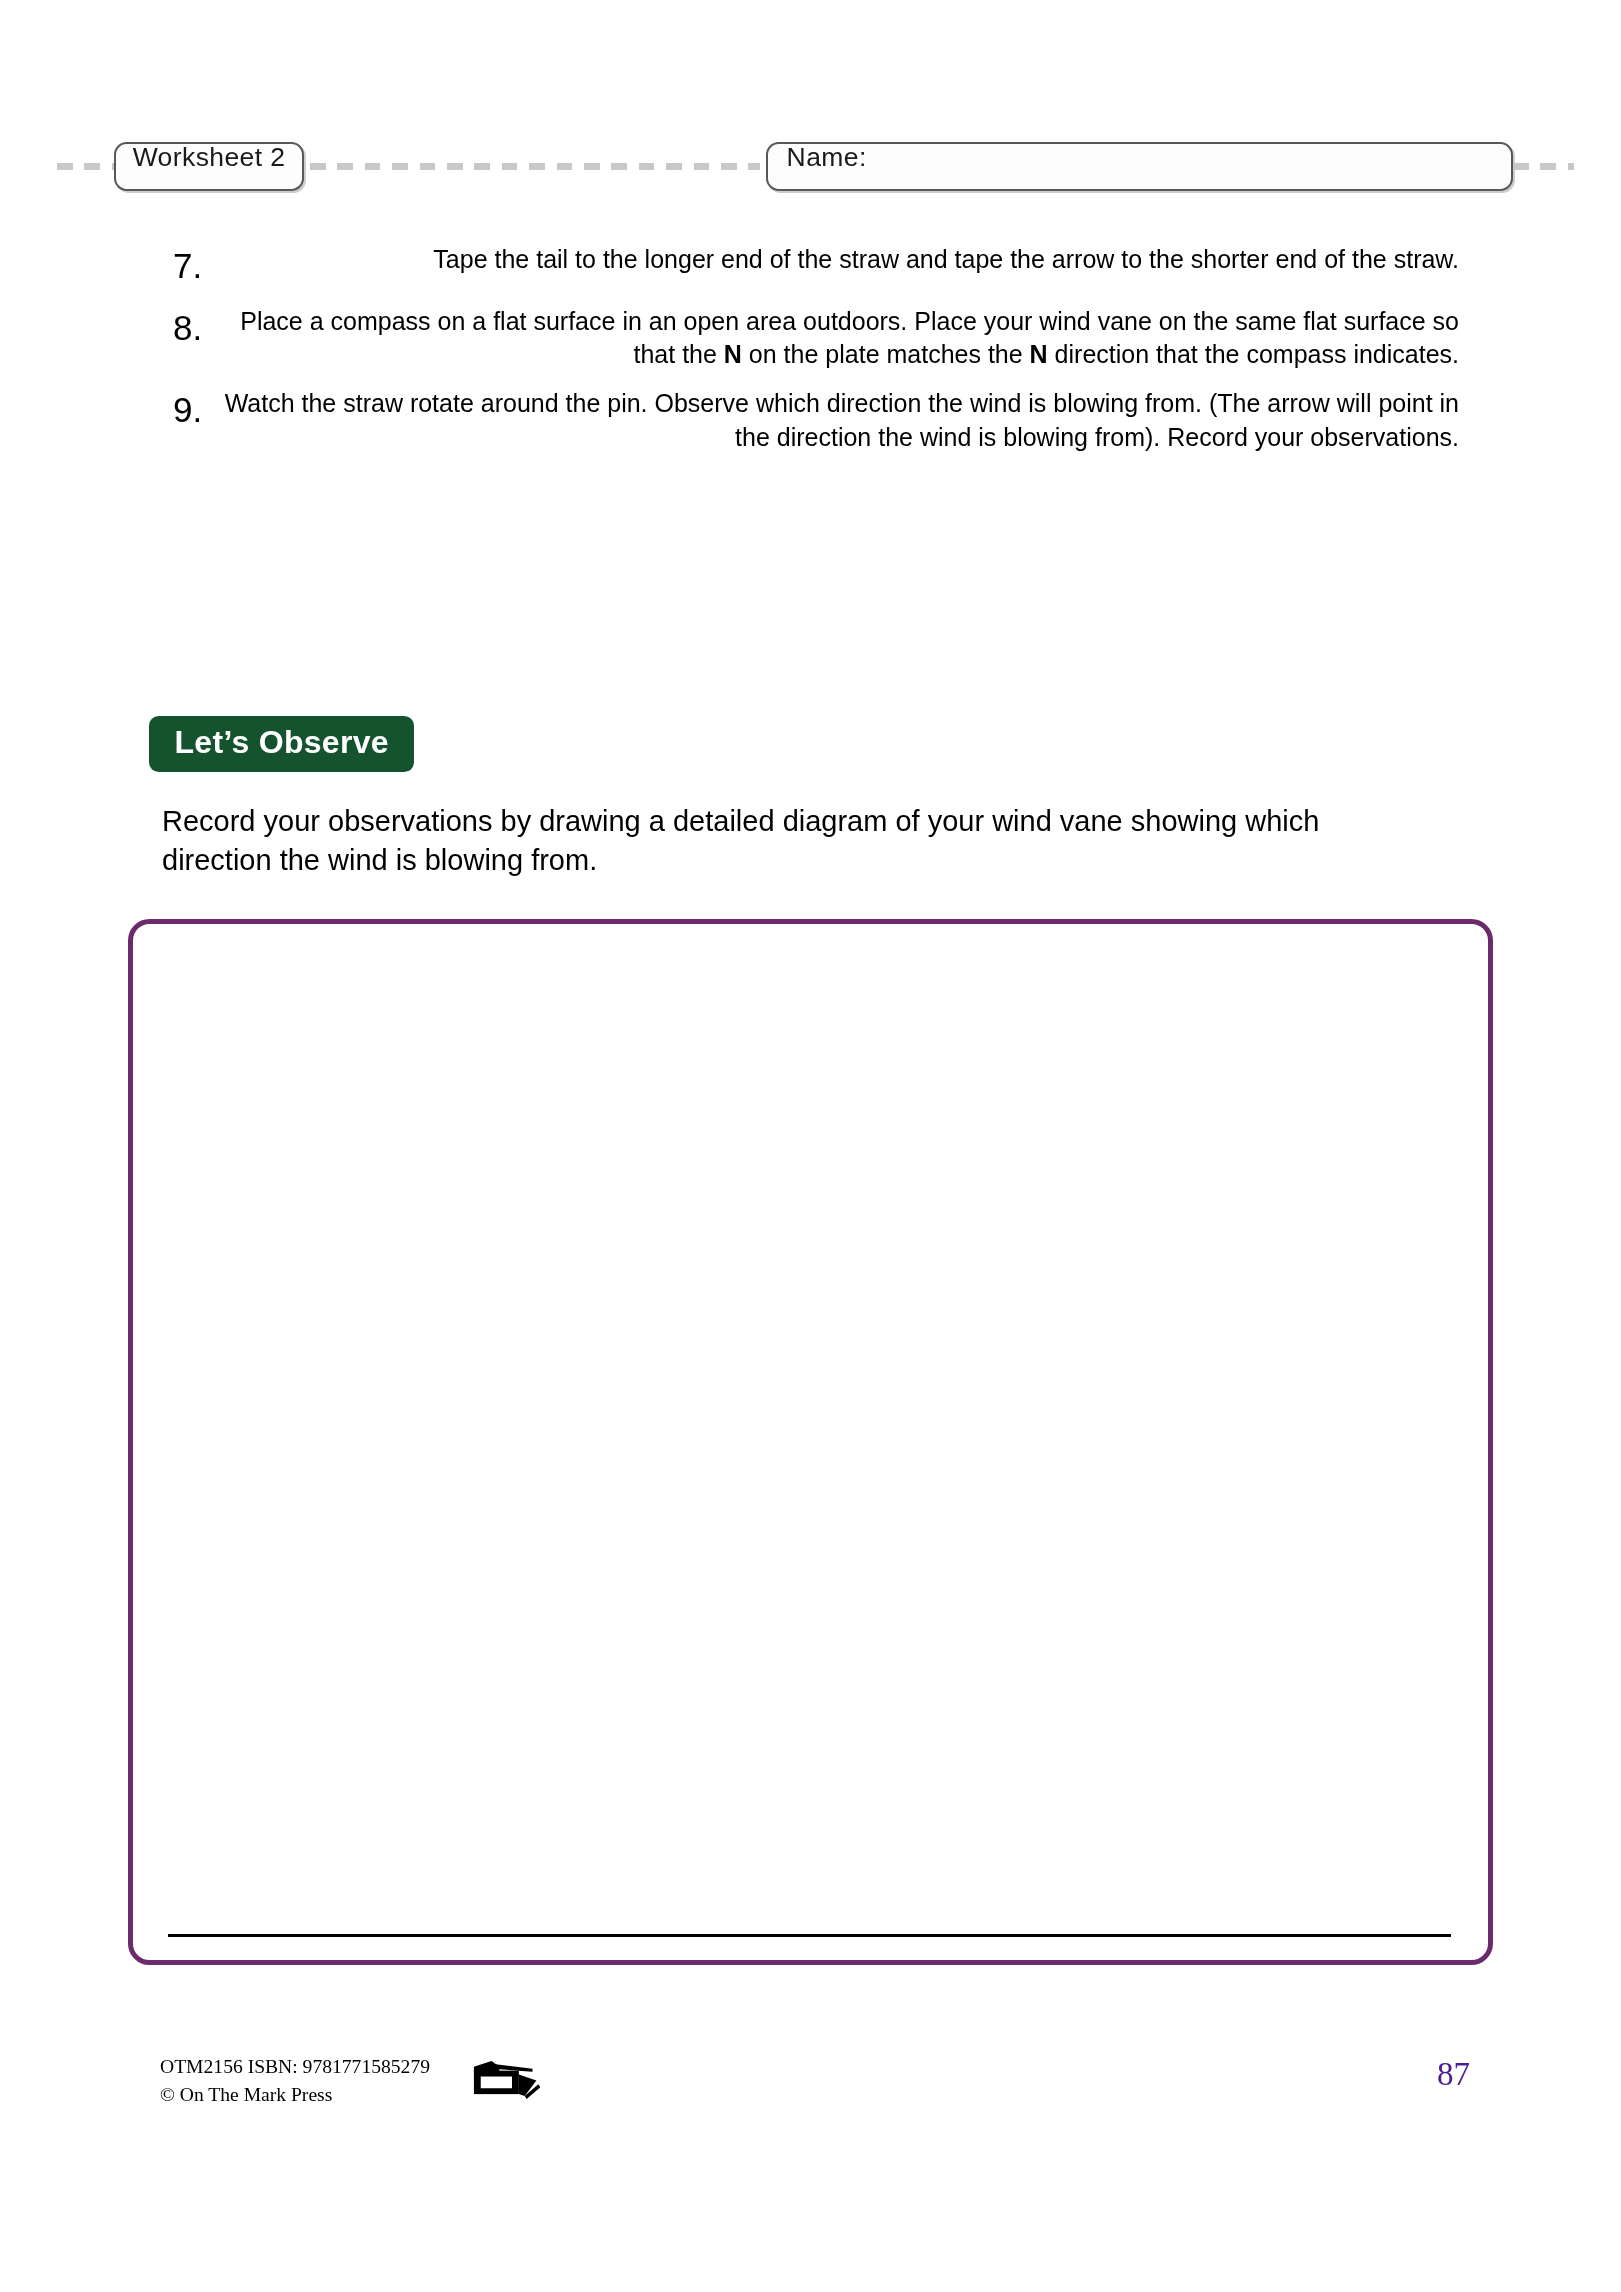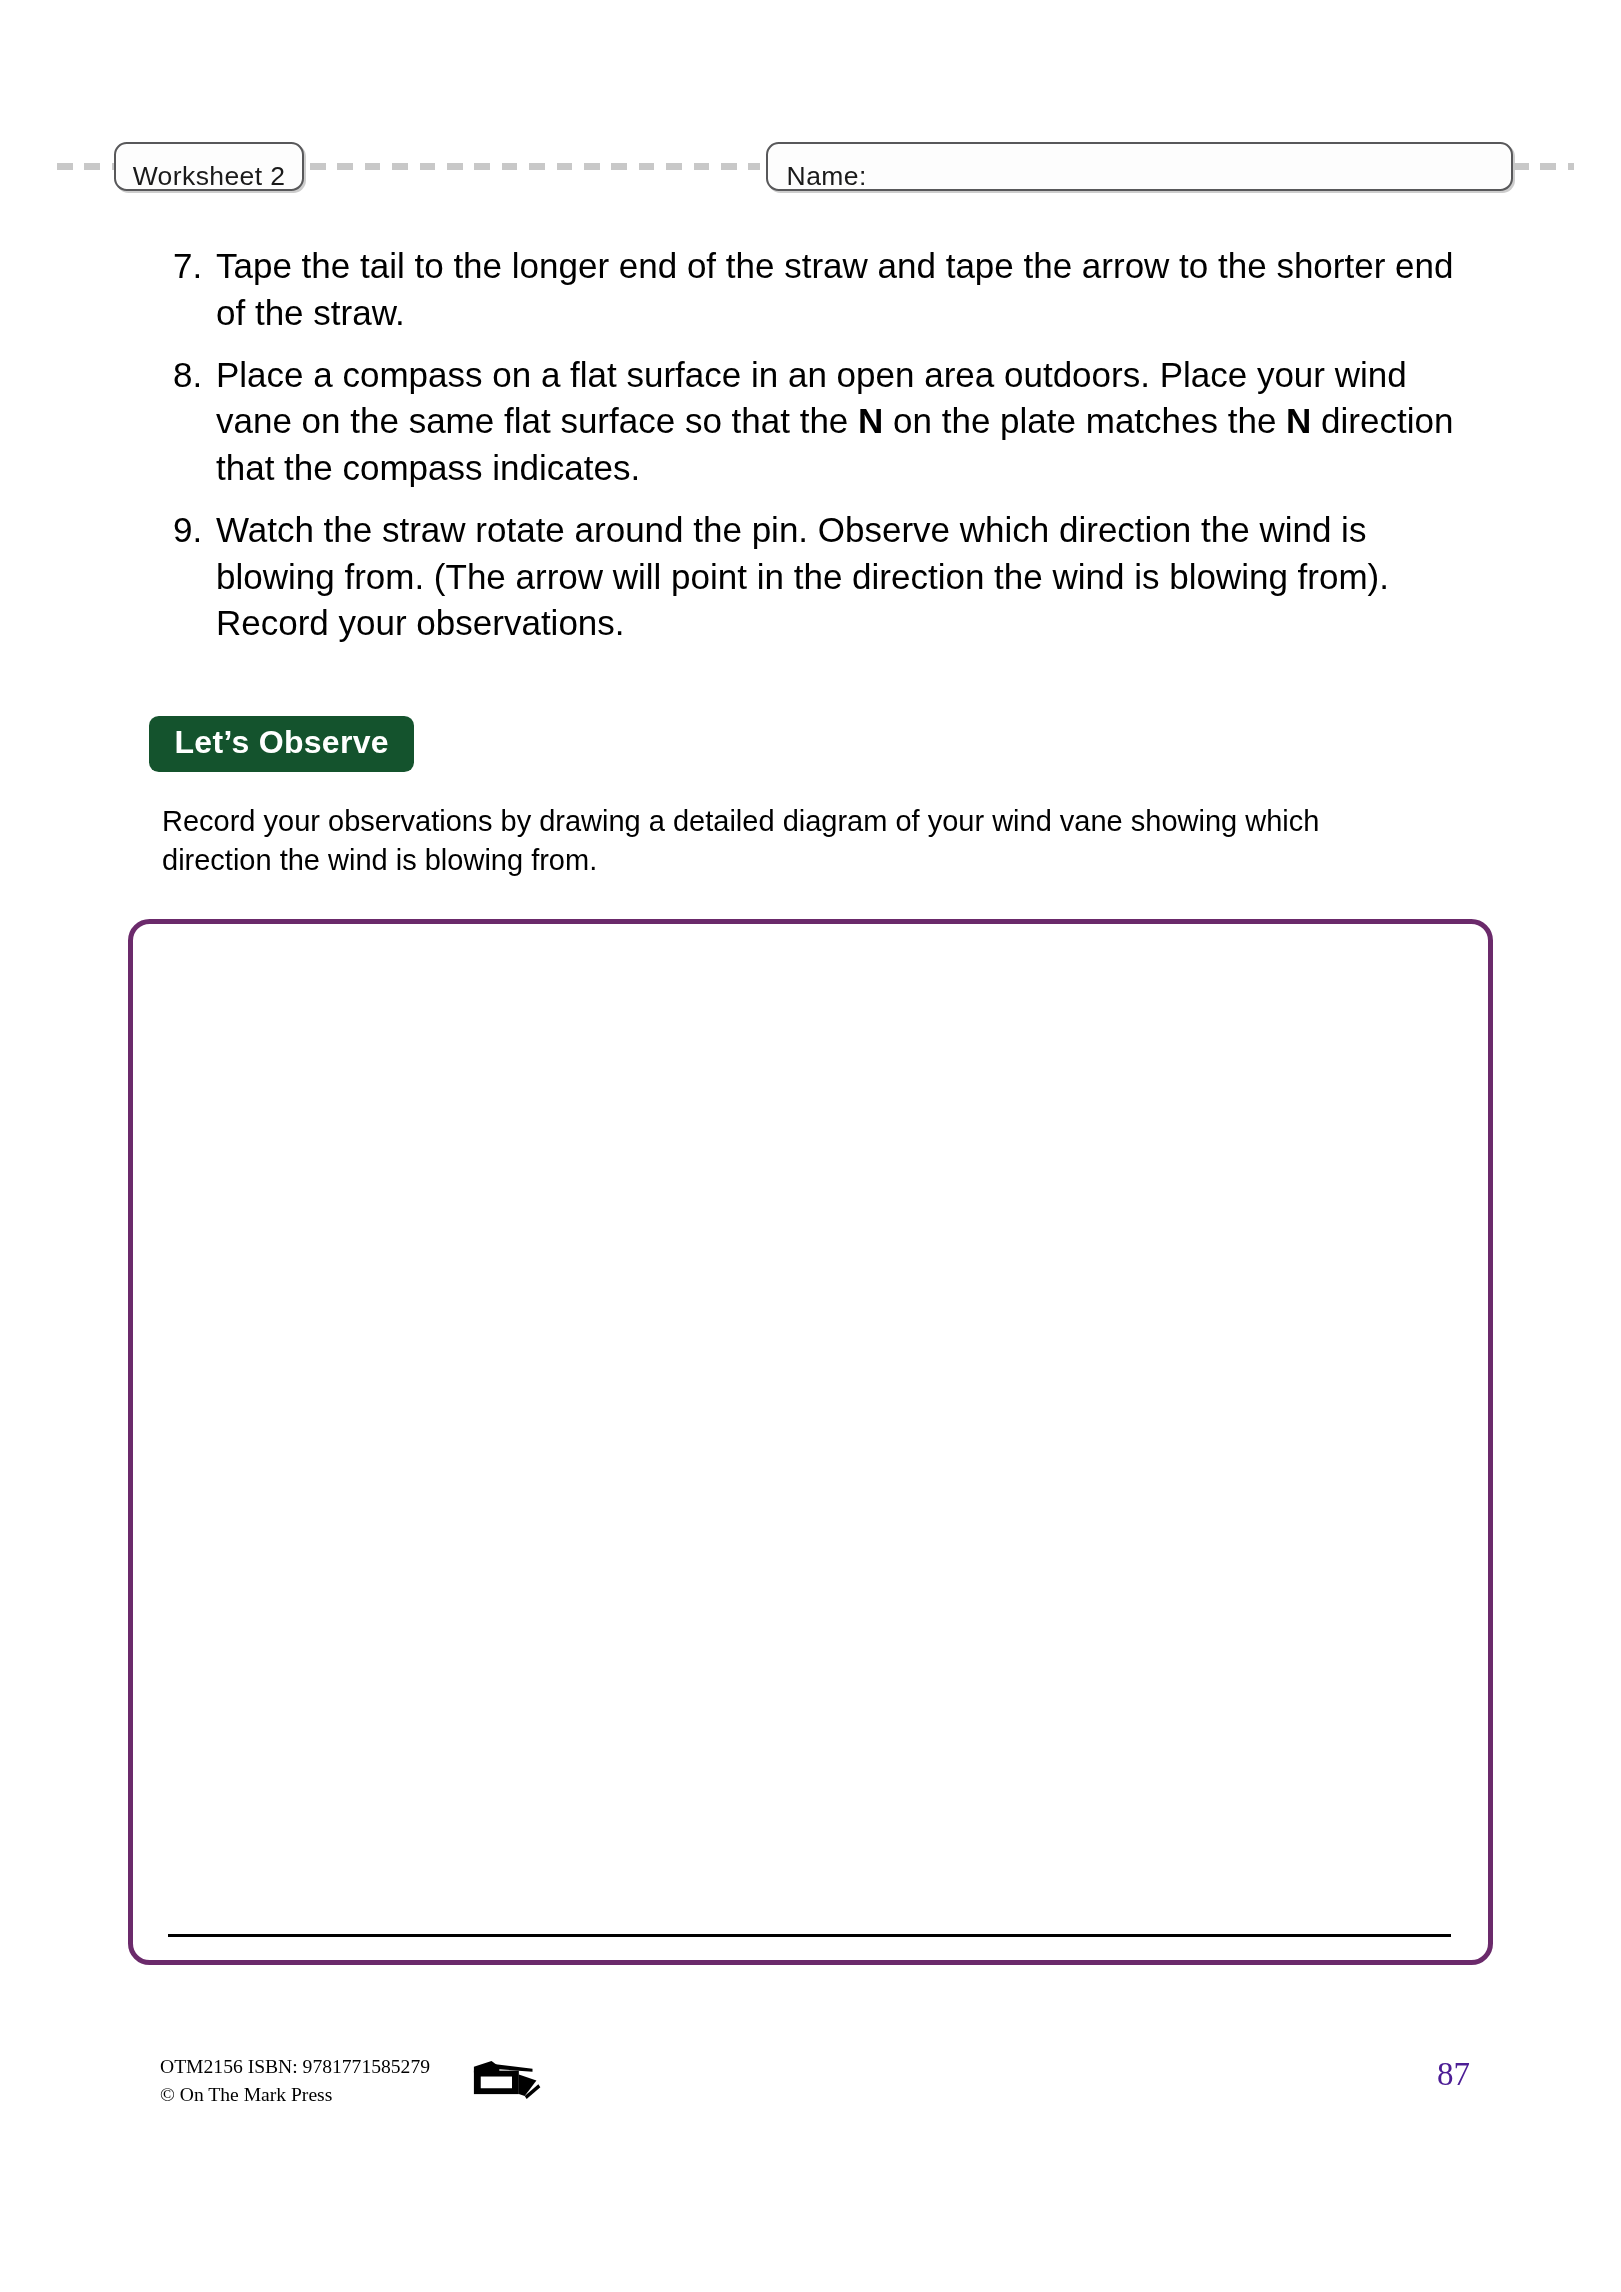--- a/index.html
+++ b/index.html
@@ -38,21 +38,21 @@
   .dash-left   { width: 57px; margin-left: 57px; }
   .dash-middle { flex: 1 1 auto; margin: 0 5.9px; }
   .dash-right  { width: 61px; margin-right: 47px; }
 
   .hdr-box {
     border: 2.9px solid #58585a;
     border-radius: 12.7px;
     background: #fdfdfd;
     height: 49px;
     display: flex;
-    align-items: flex-end;
+    align-items: flex-start;
     box-sizing: border-box;
     box-shadow: 2px 2px 0 rgba(90,90,90,0.30);
   }
   .hdr-box-worksheet { padding: 0 16.7px; }
   .hdr-box-name { width: 747px; padding: 0 18.6px; }
   .hdr-label {
     font-size: 26.5px;
     letter-spacing: 0.4px;
     color: #1a1a1a;
     white-space: nowrap;
@@ -76,23 +76,23 @@
     flex: 0 0 51px;
     font-size: 35px;
     line-height: 1.33;
     text-align: right;
     padding-right: 13.7px;
     box-sizing: border-box;
     white-space: nowrap;
   }
   .instr-text {
     flex: 1 1 auto;
-    font-size: 35px;
+    font-size: 25px;
     line-height: 1.33;
-    text-align: left;
+    text-align: right;
   }
   .instr-text b { font-weight: bold; }
 
   
   .observe-badge {
     position: absolute;
     left: 149px;
     top: 716px;
     background: #14532d;
     border-radius: 9.8px;

